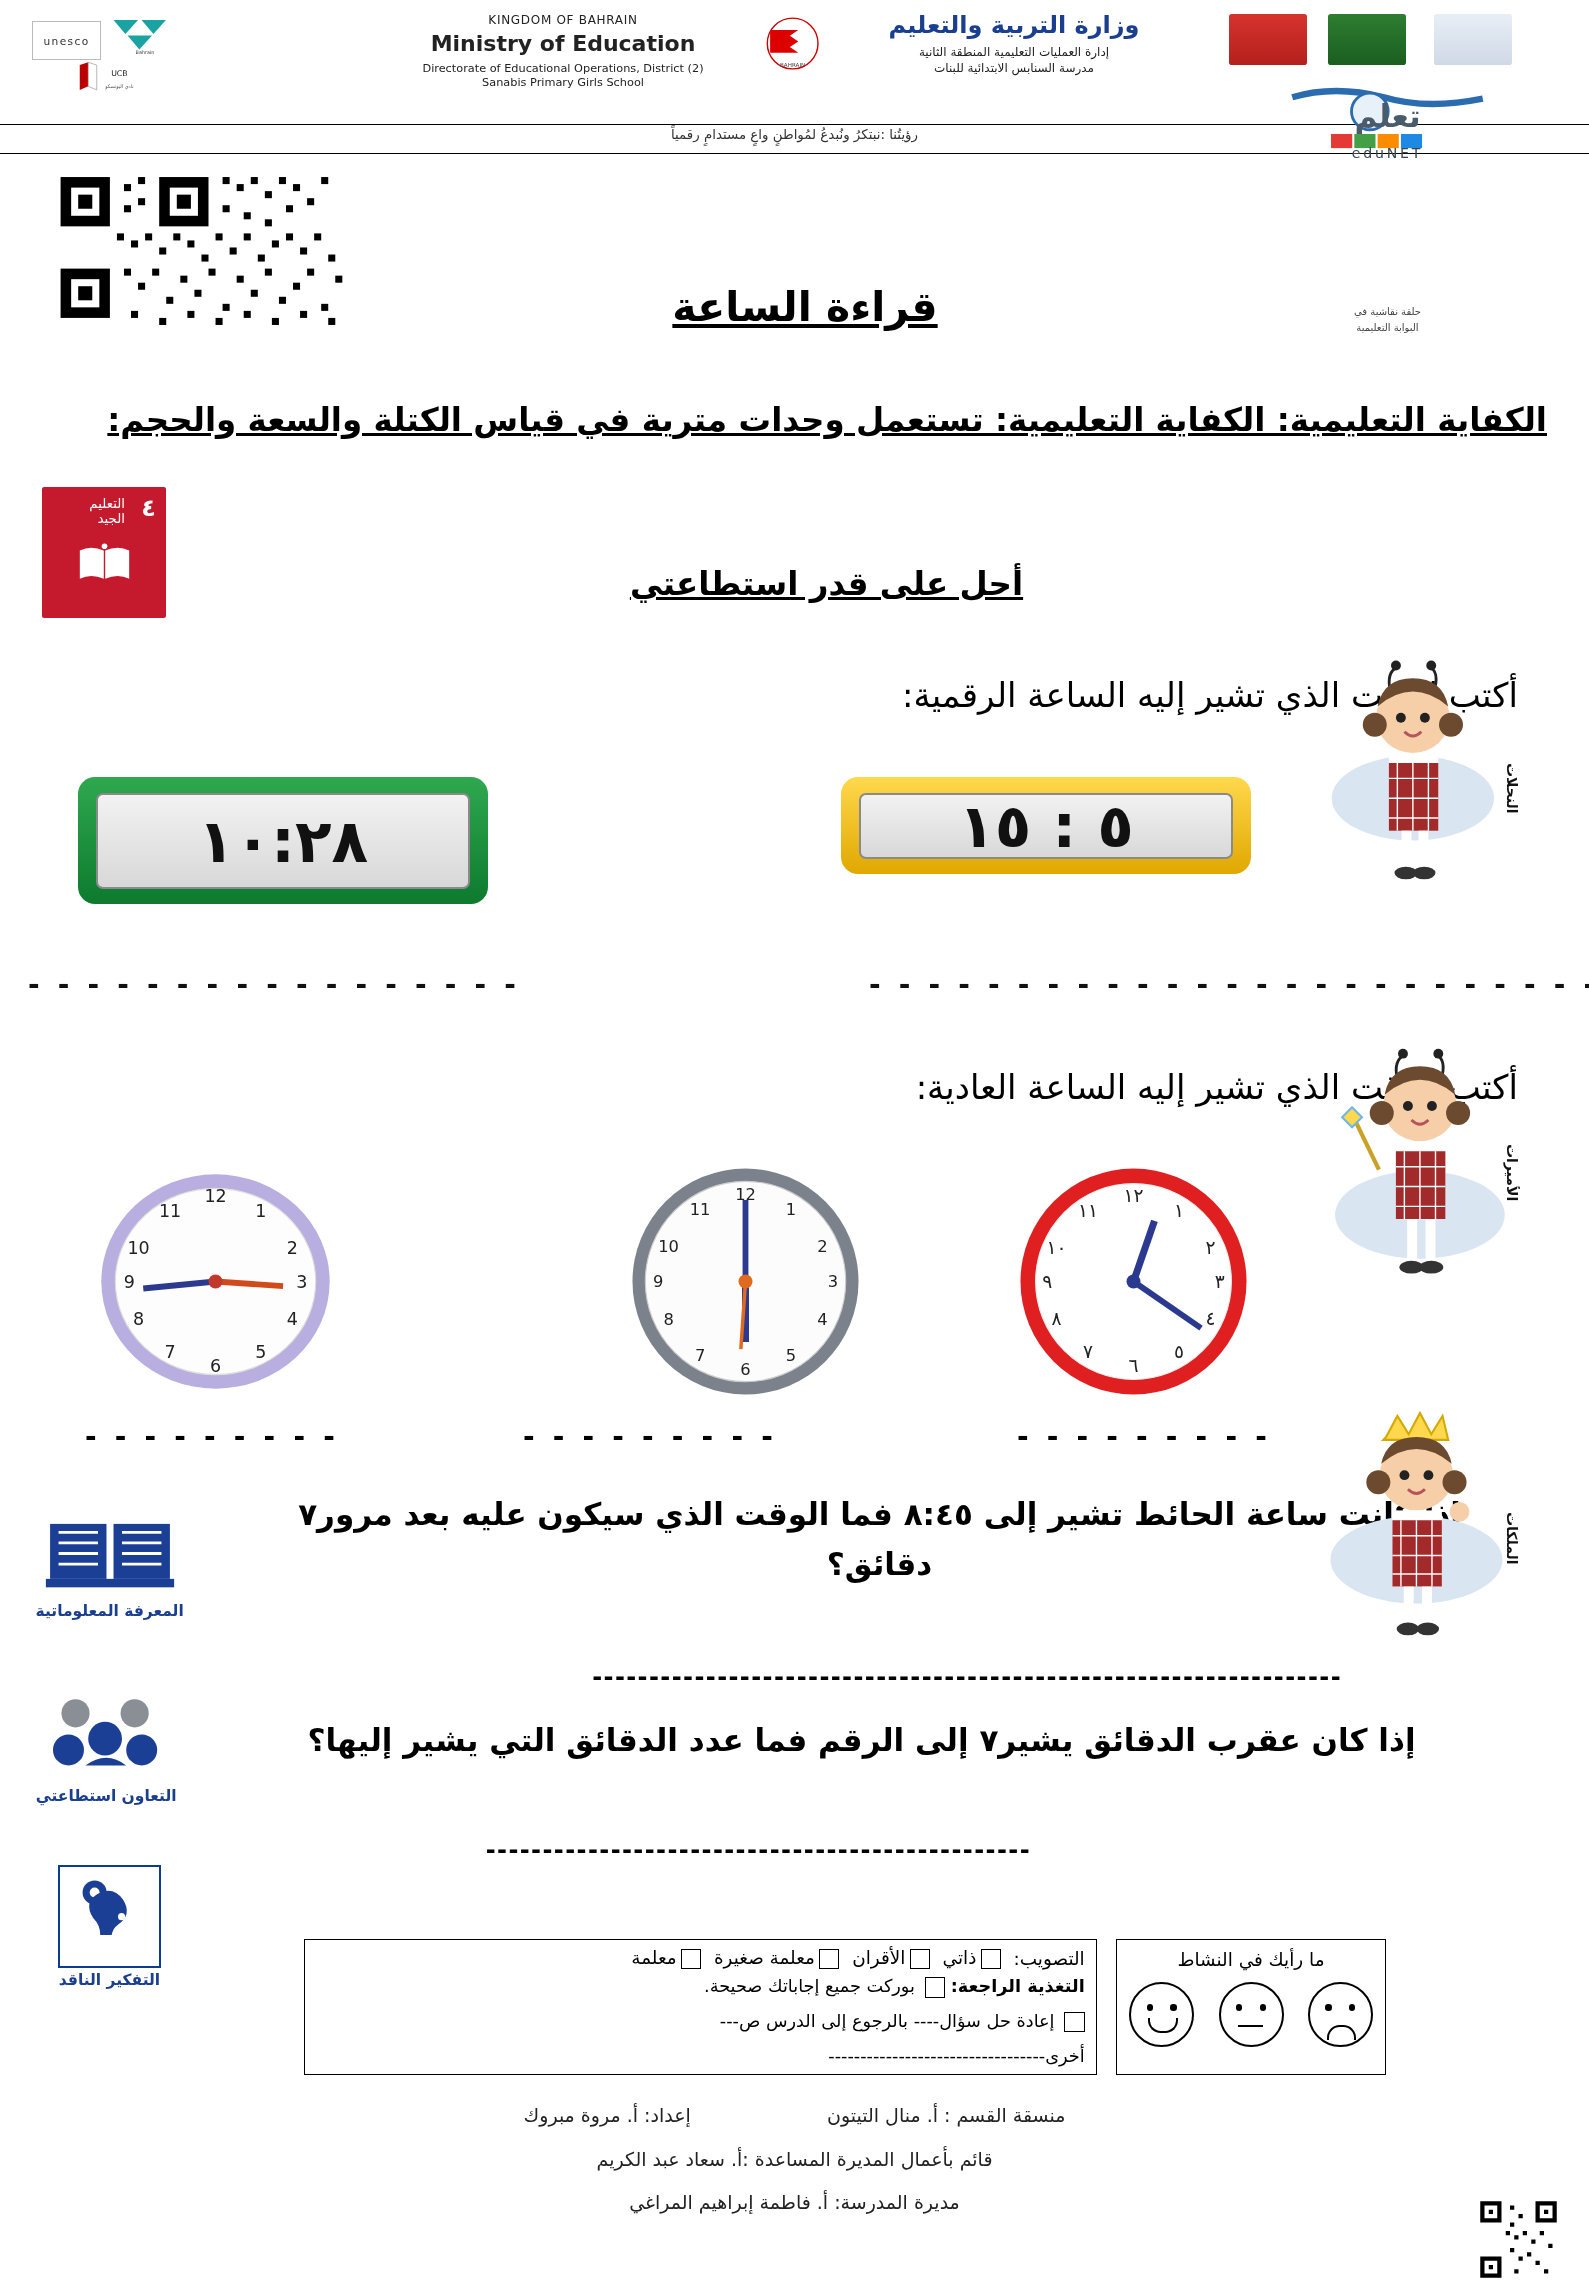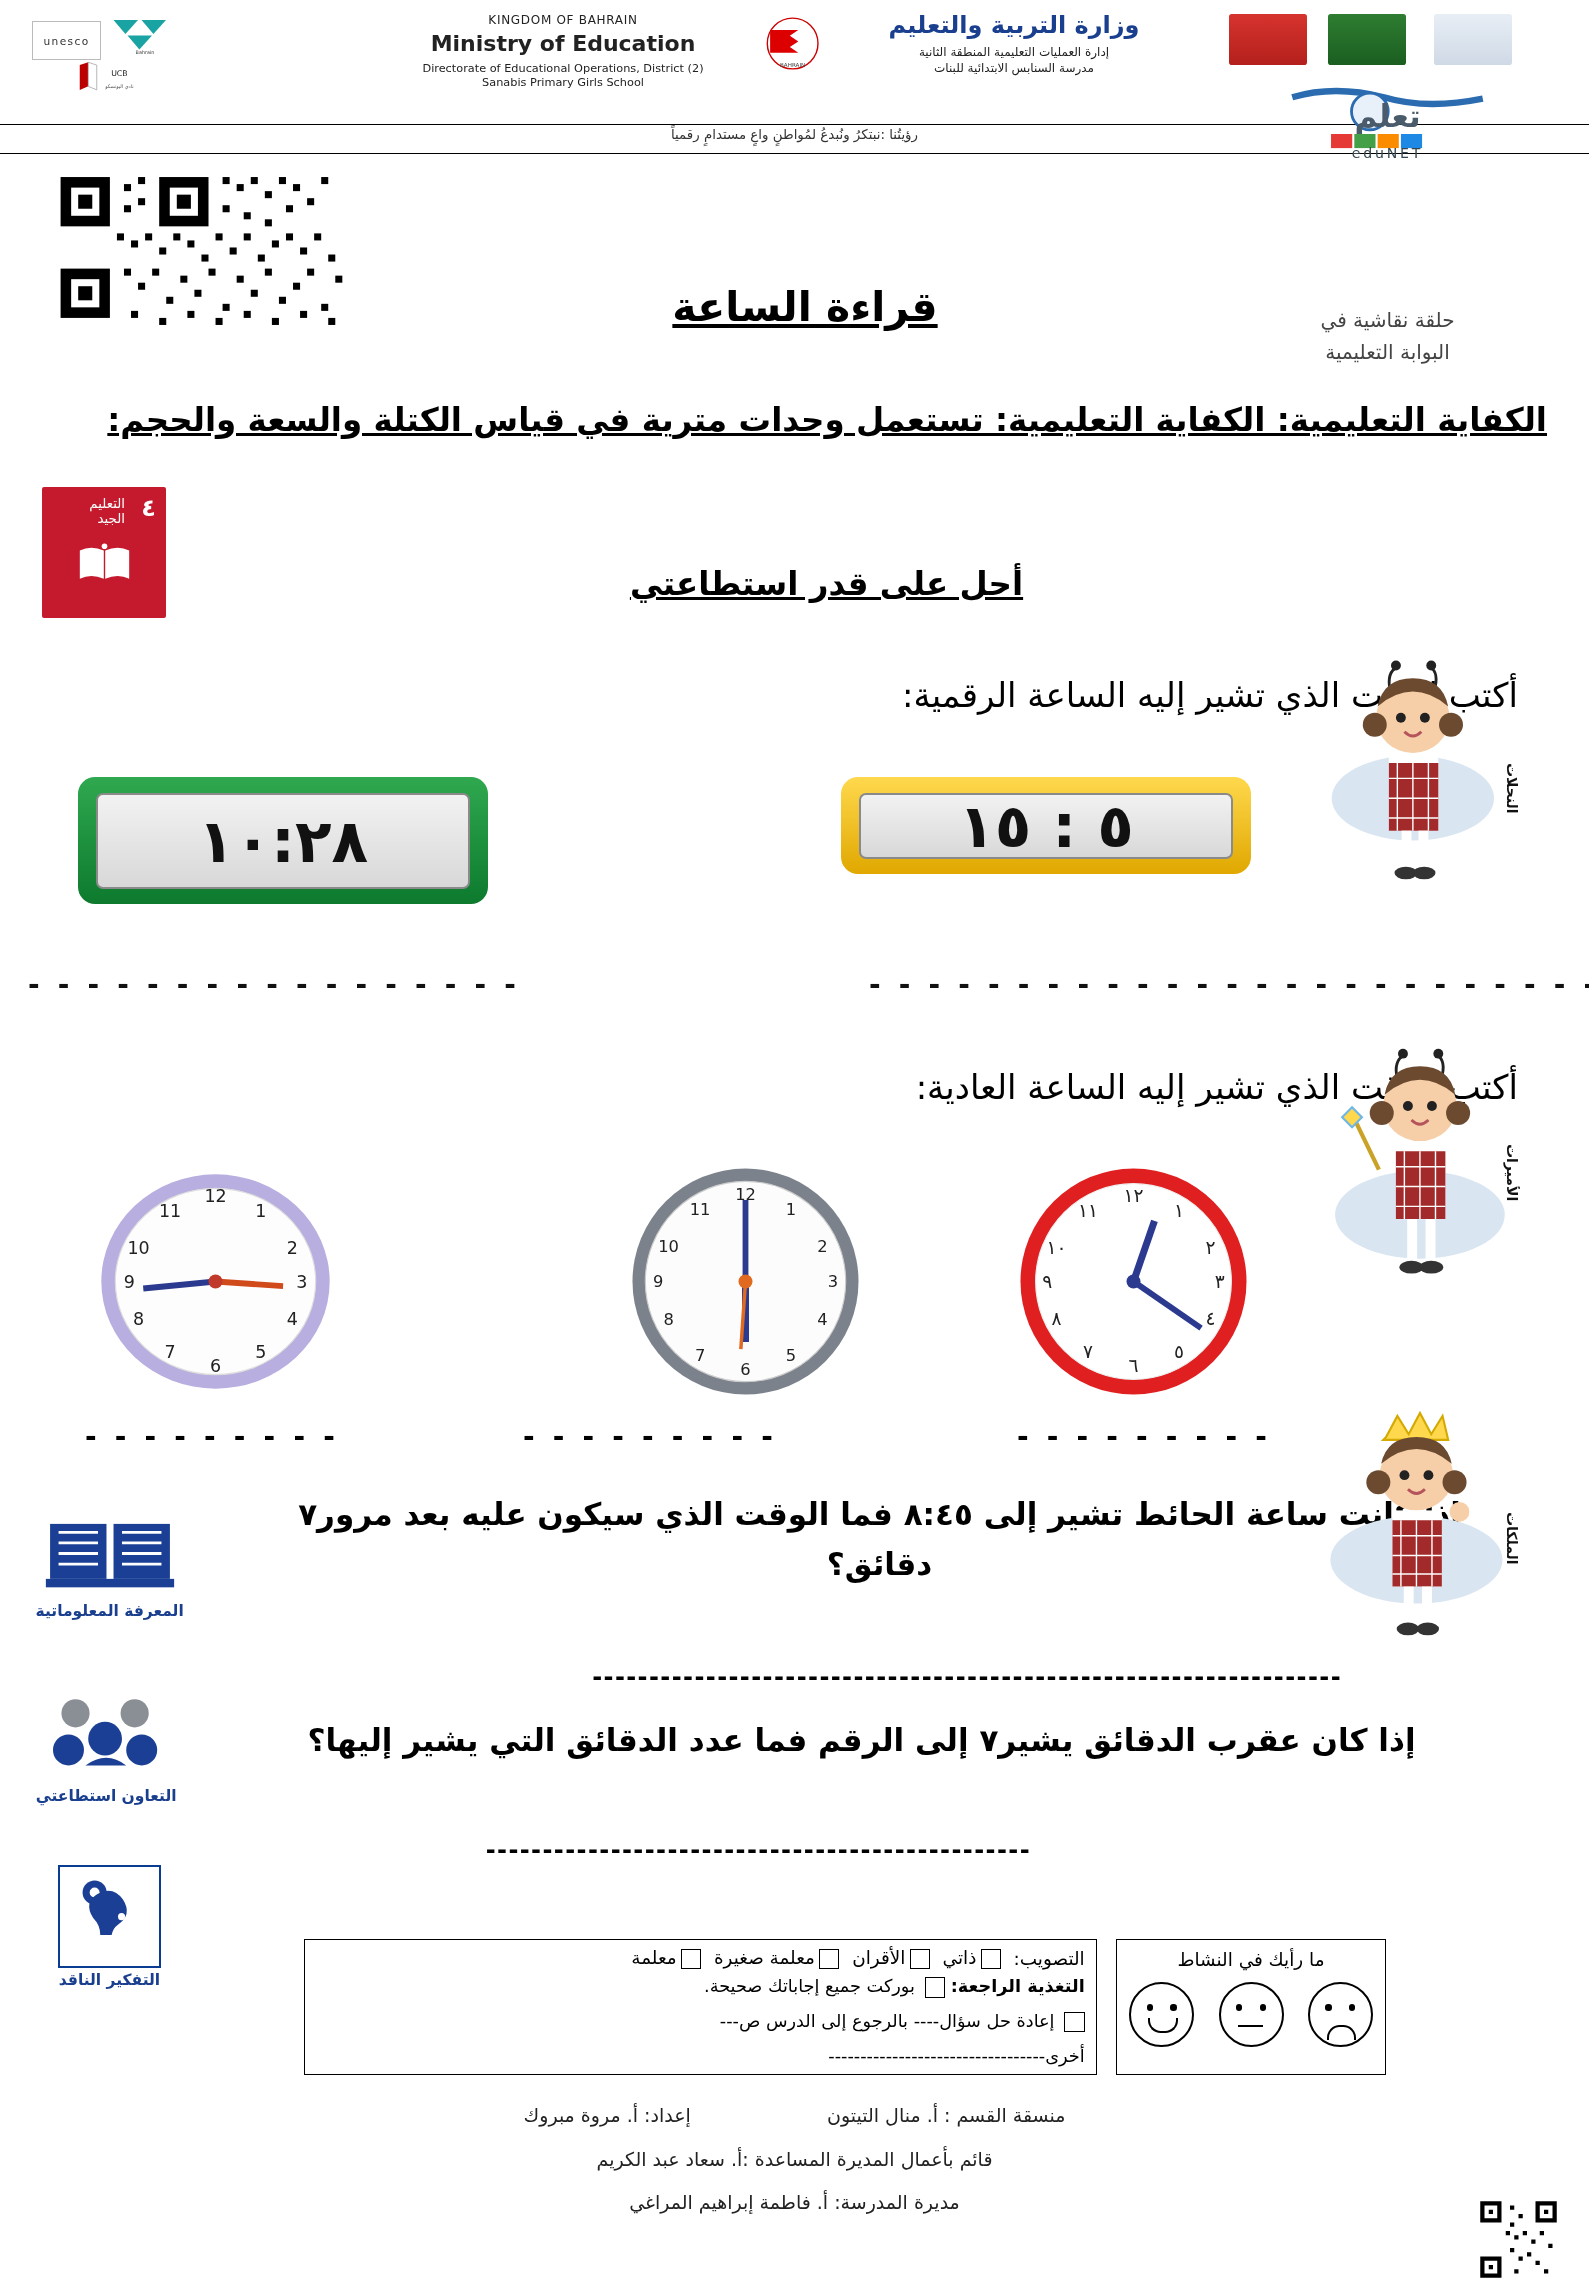--- a/index.html
+++ b/index.html
@@ -35,21 +35,21 @@
   .vision-text{position:absolute;left:0;right:0;top:127px;text-align:center;font-size:13.4px;color:#333;direction:rtl;}
 
   .edunet{position:absolute;left:1264px;top:83px;width:247px;height:78px;}
 
   
   .qr-main{position:absolute;left:53px;top:170px;width:311px;height:162px;}
 
   .title-main{position:absolute;left:452px;top:198px;width:706px;text-align:center;direction:rtl;font-size:44px;font-weight:bold;}
   .title-sub{position:absolute;left:452px;top:283px;width:706px;text-align:center;direction:rtl;font-size:41px;font-weight:bold;text-decoration:underline;}
 
-  .halqa{position:absolute;left:1271px;top:304px;width:233px;text-align:center;direction:rtl;font-size:20px;color:#444;line-height:1.6;letter-spacing:1.4px;}
+  .halqa{position:absolute;left:1271px;top:304px;width:233px;text-align:center;direction:rtl;font-size:10px;color:#444;line-height:1.6;letter-spacing:1.4px;}
 
   .comp-line{position:absolute;right:42px;top:399px;width:1455px;text-align:right;direction:rtl;font-size:32.5px;font-weight:bold;line-height:1.35;text-decoration:underline;}
   .ahell{position:absolute;left:452px;top:565px;width:749px;text-align:center;direction:rtl;font-size:32.5px;font-weight:bold;text-decoration:underline;}
 
   .sdg{position:absolute;left:42px;top:487px;width:124px;height:131px;background:#c5192d;border-radius:2.1px;color:#fff;}
   .sdg .num{position:absolute;right:10px;top:7px;font-size:24px;font-weight:bold;}
   .sdg .lbl{position:absolute;right:41px;top:10px;font-size:13.4px;direction:rtl;line-height:1.1;text-align:right;}
   .sdg .book{position:absolute;left:35px;top:55px;width:55px;height:41px;}
 
   .q1{position:absolute;right:71px;top:675px;width:1236px;text-align:right;direction:rtl;font-size:34px;letter-spacing:1.4px;}

